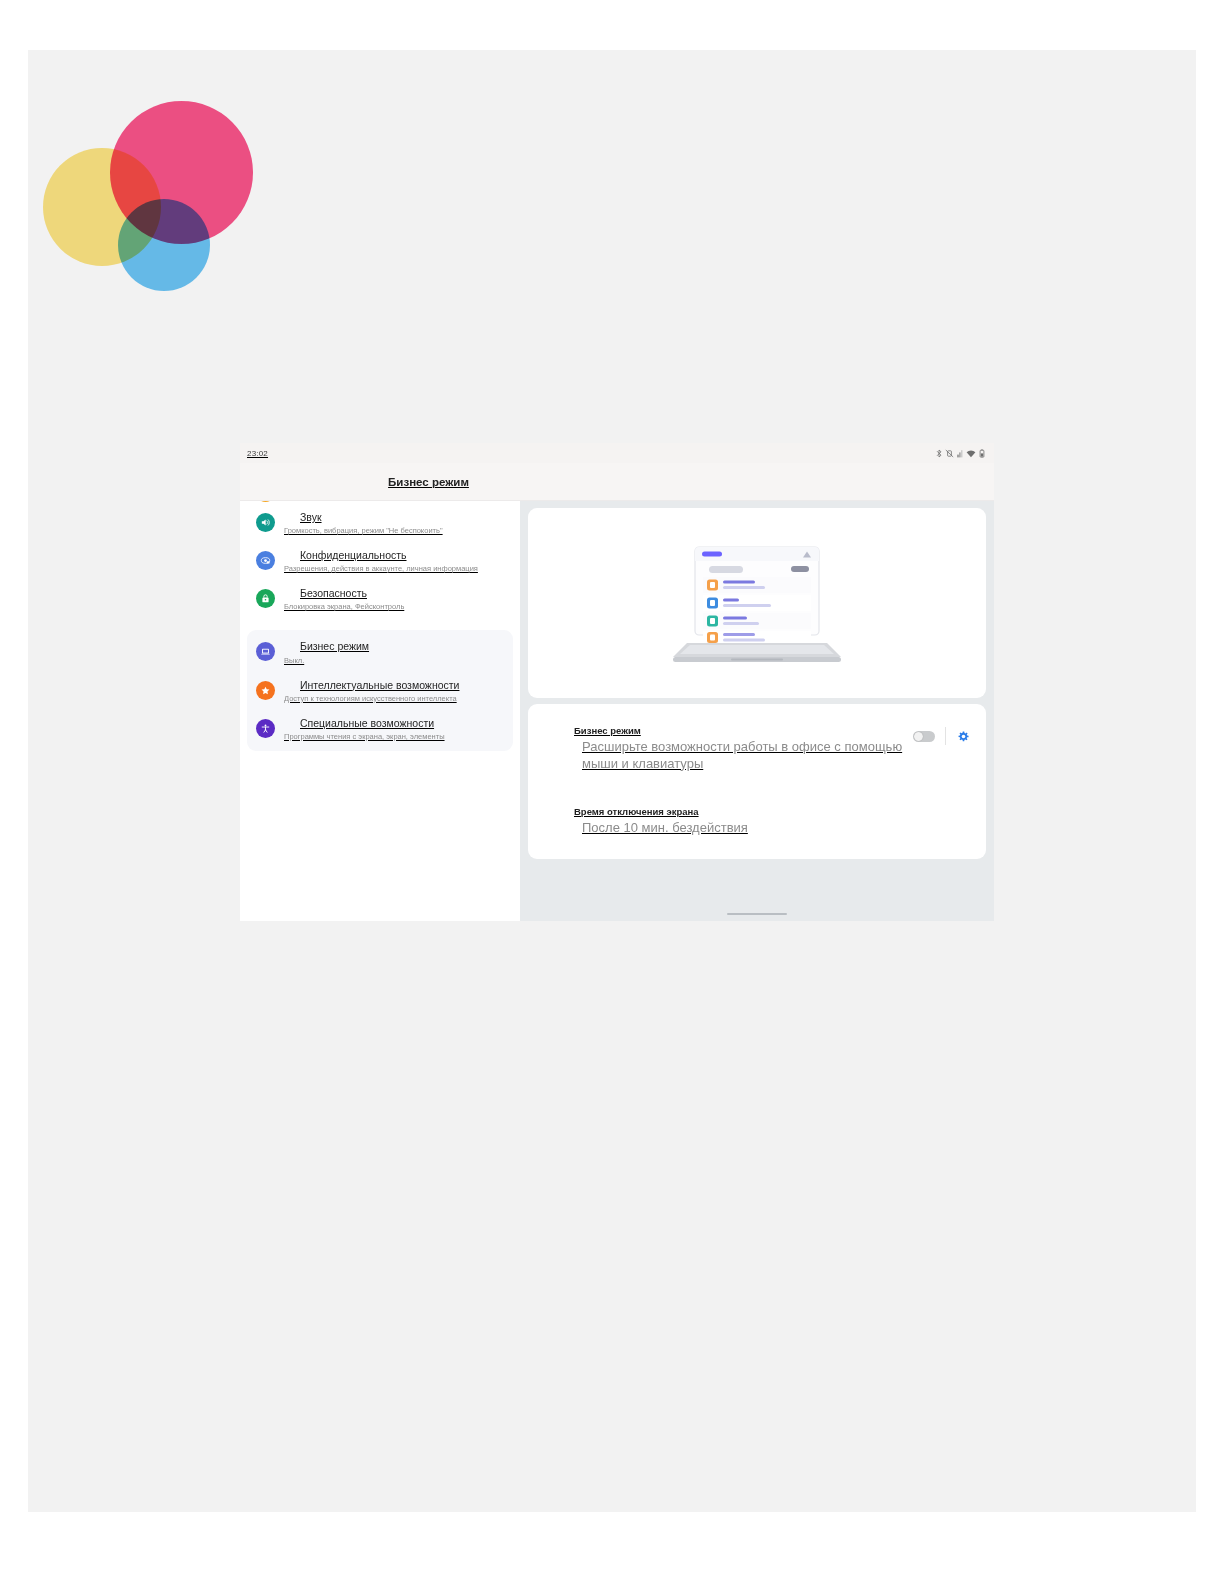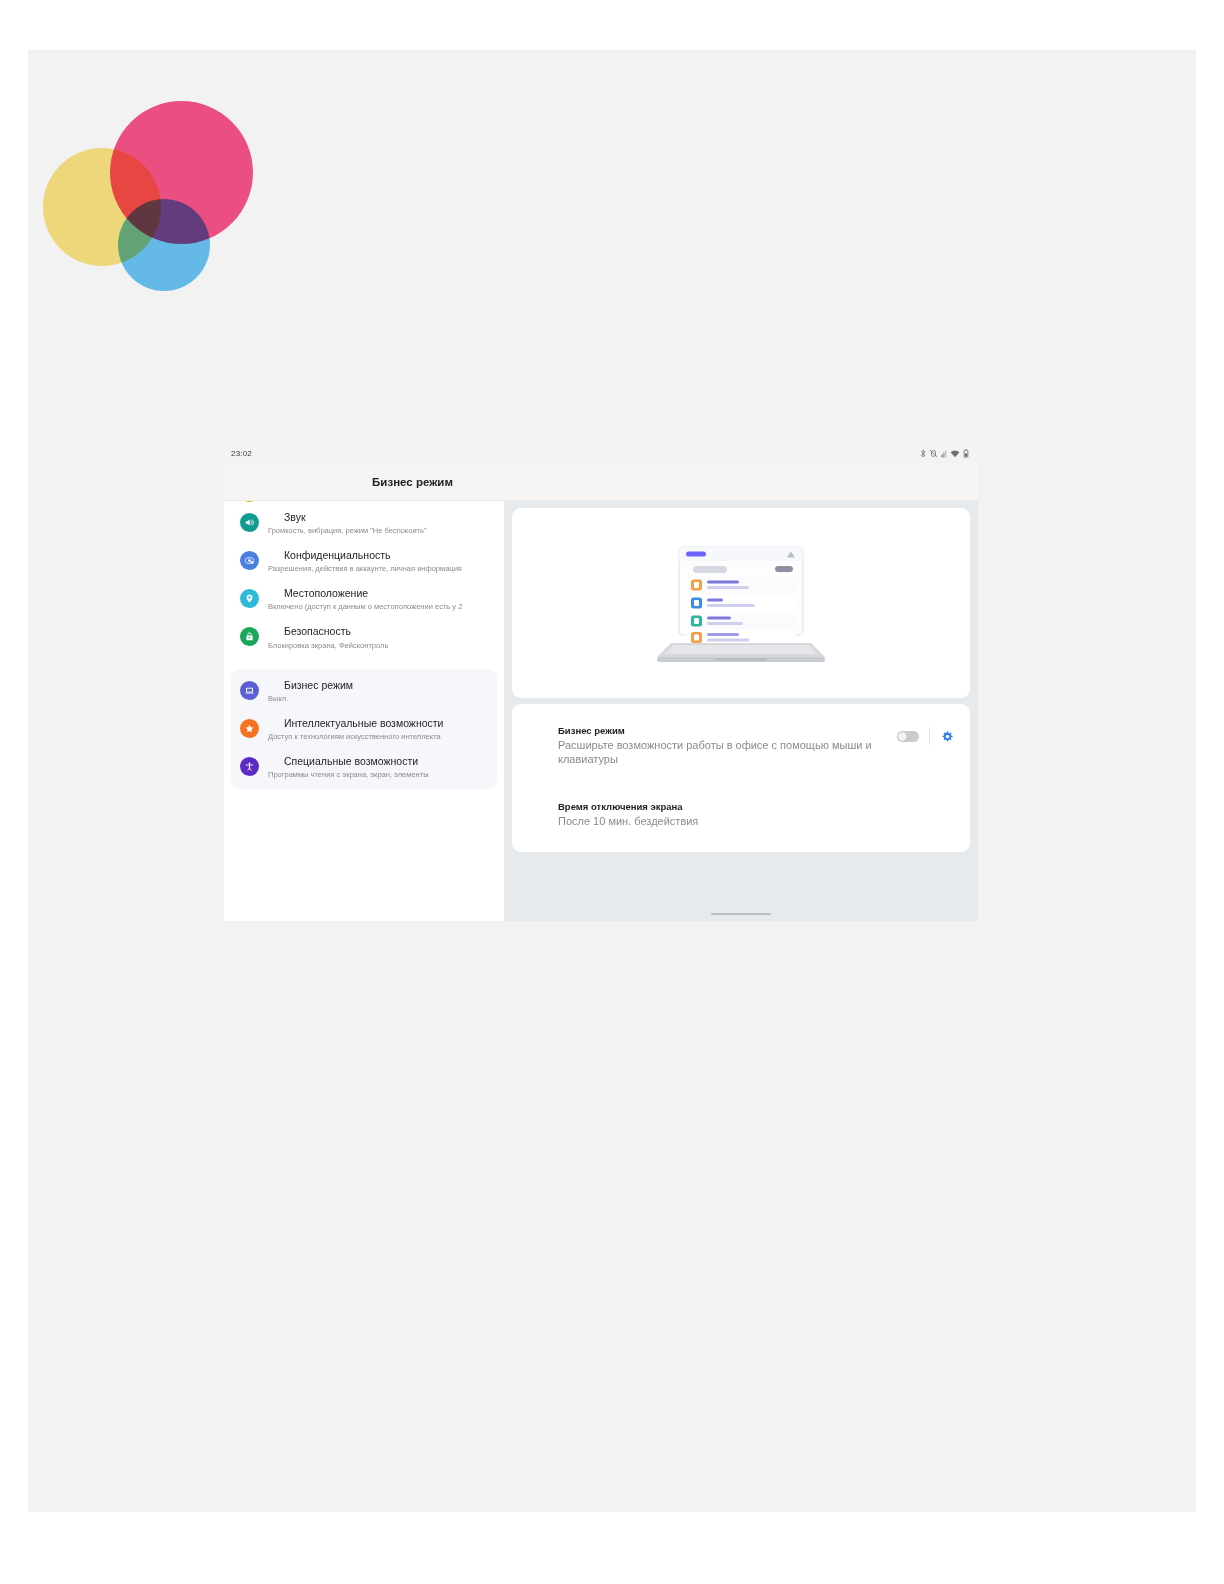--- a/index.html
+++ b/index.html
@@ -48,26 +48,27 @@
     background: #f72d6f;
   }
   #brand-logo .c-blue {
     left: 75px; top: 101px; width: 92px; height: 92px;
     background: #49b6f2;
   }
 
   
   #tablet-shot {
     position: absolute;
-    left: 224px;
+    left: 240px;
     top: 443px;
     width: 754px;
     height: 478px;
     background: #14b8a6;
     overflow: hidden;
+    text-decoration: underline;
   }
 
   
   .status-bar {
     position: relative;
     height: 20px;
     background: #f5f3f2;
     display: flex;
     align-items: center;
     justify-content: space-between;
@@ -204,23 +205,24 @@
   }
   .opt-text { flex: 1; min-width: 0; }
   .opt-title {
     font-size: 9.5px;
     color: #1f1f1f;
     font-weight: 600;
     line-height: 1.3;
     margin-bottom: 2px;
   }
   .opt-sub {
-    font-size: 11px;
+    font-size: 13px;
     color: #8b8b8b;
     line-height: 1.25;
+    margin-left: 8px;
   }
   .opt-control {
     display: flex;
     align-items: center;
     gap: 10px;
     padding-top: 2px;
   }
   .toggle {
     width: 22px;
     height: 11px;
@@ -352,32 +354,20 @@
                 <circle cx="6" cy="6" r="1.5" fill="#fff"></circle>
                 <rect x="7.4" y="6.8" width="3" height="2.6" rx=".5" fill="#fff"></rect>
               </svg>
           </div>
           <div class="row-text">
             <div class="row-title">Конфиденциальность</div>
             <div class="row-sub">Разрешения, действия в аккаунте, личная информация</div>
           </div>
         </div>
 
-        <div class="settings-row">
-          <div class="ico" style="background:#2bbbd8;">
-            <svg width="11" height="11" viewBox="0 0 12 12">
-                <path d="M6 1.6c-1.8 0-3.2 1.4-3.2 3.2 0 2.4 3.2 5.6 3.2 5.6s3.2-3.2 3.2-5.6c0-1.8-1.4-3.2-3.2-3.2z" fill="#fff"></path>
-                <circle cx="6" cy="4.8" r="1.3" fill="#2bbbd8"></circle>
-              </svg>
-          </div>
-          <div class="row-text">
-            <div class="row-title">Местоположение</div>
-            <div class="row-sub">Включено (доступ к данным о местоположении есть у 2</div>
-          </div>
-        </div>
 
         <div class="settings-row">
           <div class="ico" style="background:#19a75a;">
             <svg width="11" height="11" viewBox="0 0 12 12">
                 <rect x="2.6" y="5" width="6.8" height="5.2" rx="1" fill="#fff"></rect>
                 <path d="M4.2 5V3.8a1.8 1.8 0 0 1 3.6 0V5" fill="none" stroke="#fff" stroke-width="1"></path>
                 <circle cx="6" cy="7.4" r=".9" fill="#19a75a"></circle>
               </svg>
           </div>
           <div class="row-text">

